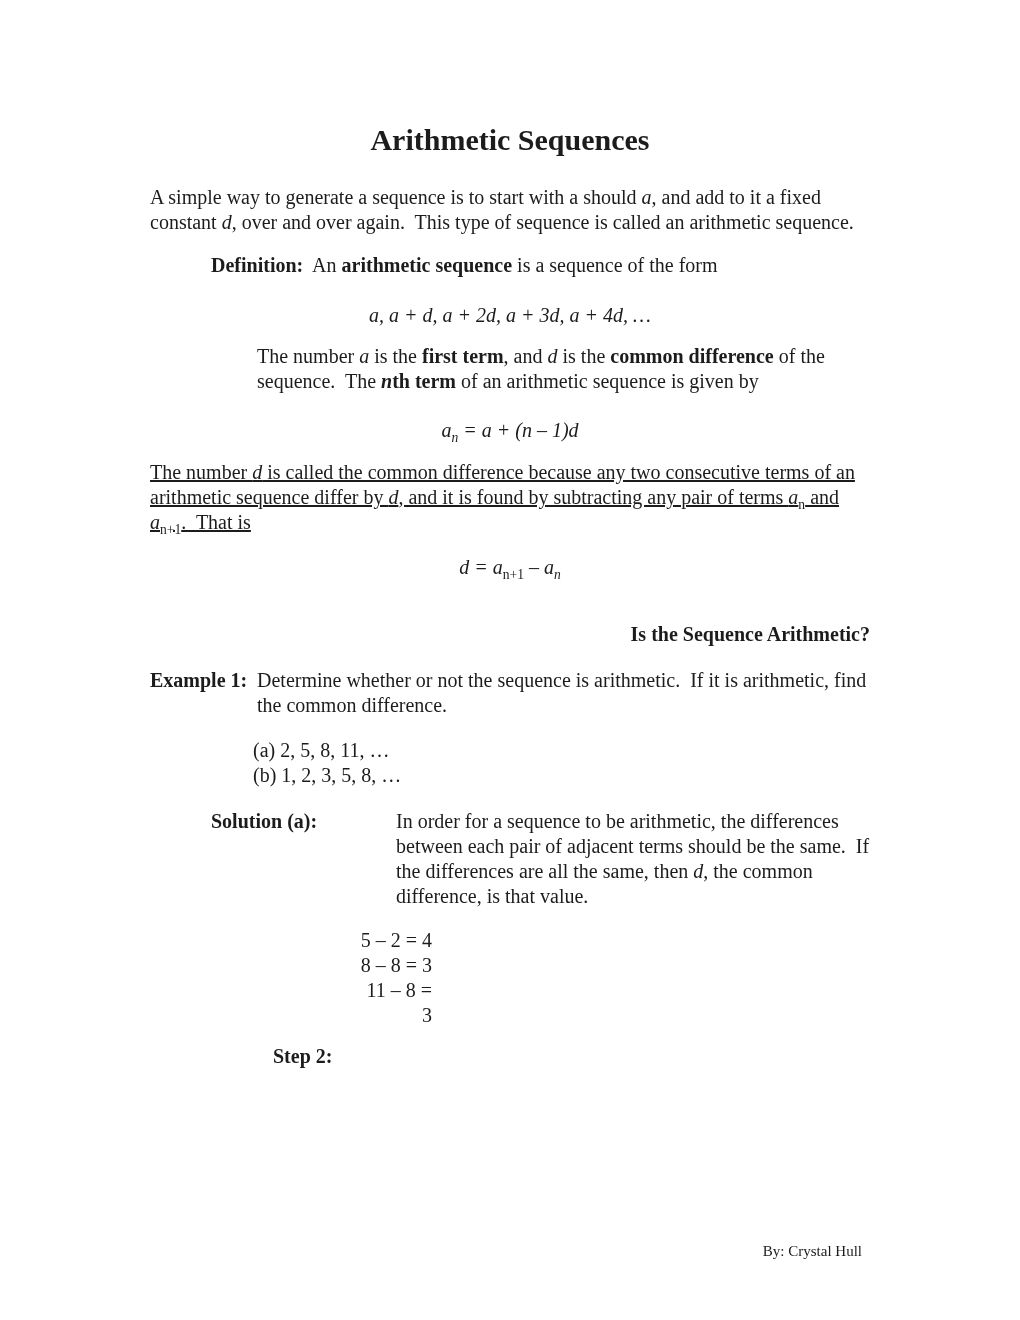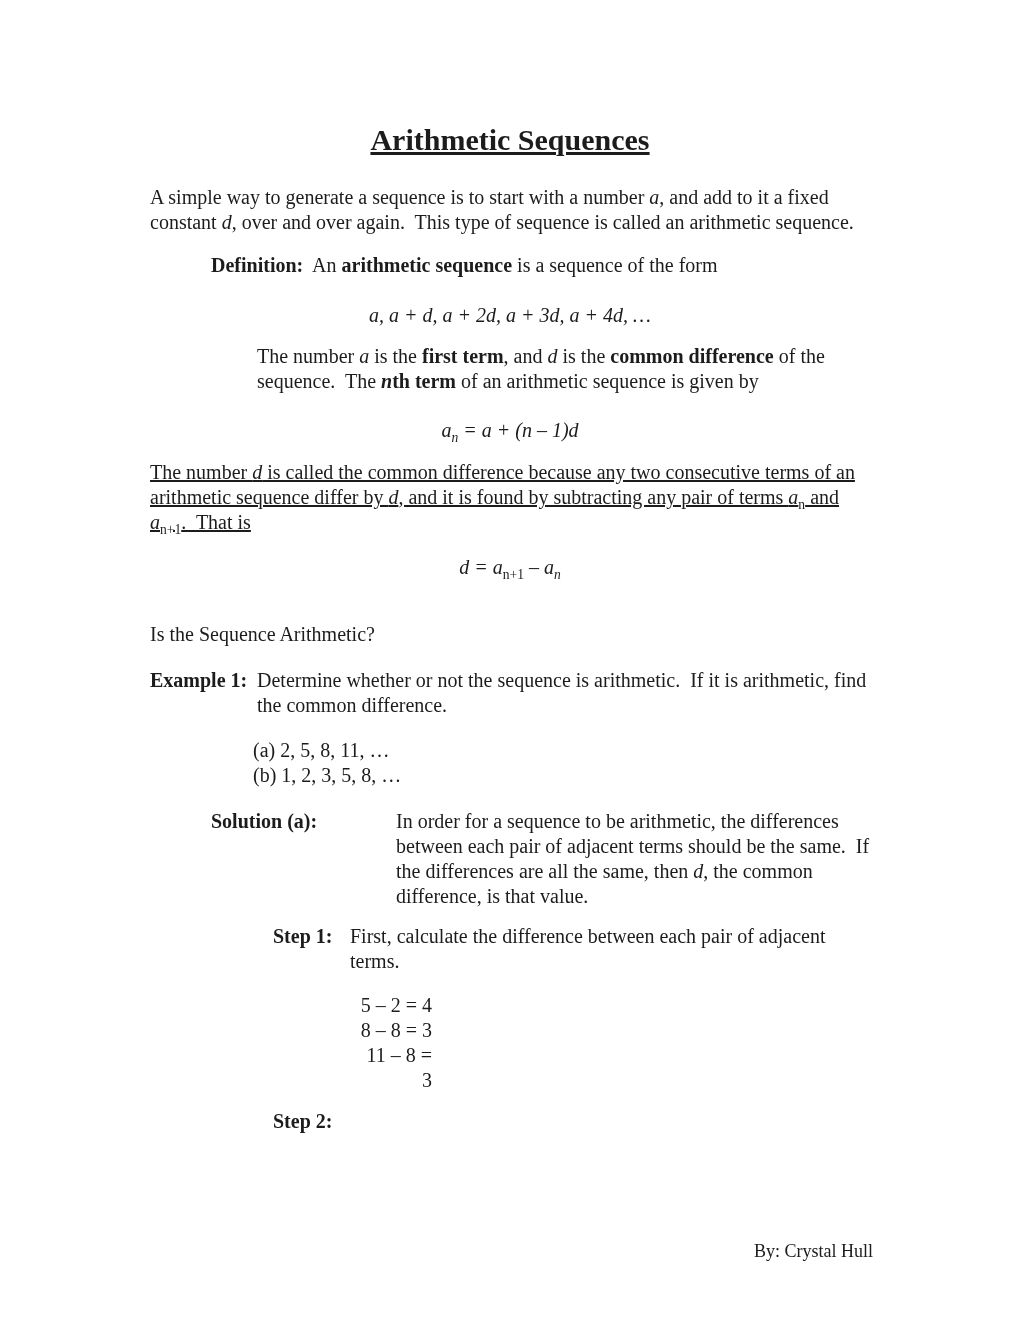--- a/index.html
+++ b/index.html
@@ -15,60 +15,59 @@
   .page{
     position:absolute;inset:0;
     padding:0 150px;
     box-sizing:border-box;
   }
   .doc-title{
     margin-top:123px;
     text-align:center;
     font-size:30px;line-height:34px;
     font-weight:bold;
-    text-decoration:underline;
   }
   .intro{margin-top:28px;}
   .definition{margin-top:18px;margin-left:61px;}
   .formula{margin-top:25px;text-align:center;}
   .formula-nth{margin-top:24px;text-align:center;}
   .formula-diff{margin-top:20px;text-align:center;}
   .first-term{margin-top:16px;margin-left:107px;}
   .common-diff{margin-top:17px;text-decoration:underline;}
-  .section-heading{margin-top:42px;font-weight:normal;}
+  .section-heading{margin-top:42px;font-weight:bold;text-align:right;}
   .row{display:flex;align-items:flex-start;}
   .row-example{margin-top:21px;justify-content:space-between;}
   .row-example .lbl{width:107px;flex:0 0 107px;font-weight:bold;}
   .row-solution{margin-top:21px;margin-left:61px;gap:48px;}
   .row-solution .lbl{width:137px;flex:0 0 137px;font-weight:bold;}
   .row-step1{margin-top:15px;margin-left:123px;}
   .row-step2{margin-top:16px;margin-left:123px;}
   .row-step1 .lbl,.row-step2 .lbl{width:77px;flex:0 0 77px;font-weight:bold;}
   .row .txt{flex:1 1 auto;}
   .seq-items{margin-top:20px;margin-left:103px;}
   .calc-block{margin-top:19px;margin-left:202px;width:80px;text-align:right;}
   .footer{
-    position:absolute;top:1242px;right:147px;
-    font-size:18px;line-height:19px;
+    position:absolute;top:1242px;right:158px;
+    font-size:15px;line-height:19px;
   }
   
   .rs-b{font-weight:bold;}
   .rs-i{font-style:italic;}
   .rs-bi{font-weight:bold;font-style:italic;}
   .rs-sub{vertical-align:sub;font-size:0.68em;line-height:0;}
   .rs-isub{vertical-align:sub;font-size:0.68em;line-height:0;font-style:italic;}
 </style>
 </head>
 <body>
 
 <div class="page">
 
   <div class="doc-title">Arithmetic Sequences</div>
 
-  <div class="intro"><span>A simple way to generate a sequence is to start with a number </span><span class="rs-i">a</span><span>, and add to it a fixed constant </span><span class="rs-i">d</span><span>, over and over again.&nbsp; This type of sequence is called an arithmetic sequence.</span></div>
+  <div class="intro"><span>A simple way to generate a sequence is to start with a should </span><span class="rs-i">a</span><span>, and add to it a fixed constant </span><span class="rs-i">d</span><span>, over and over again.&nbsp; This type of sequence is called an arithmetic sequence.</span></div>
 
   <div class="definition"><span class="rs-b">Definition:</span><span>&nbsp; An </span><span class="rs-b">arithmetic sequence</span><span> is a sequence of the form</span></div>
 
   <div class="formula"><span class="rs-i">a, a + d, a + 2d, a + 3d, a + 4d, …</span></div>
 
   <div class="first-term"><span>The number </span><span class="rs-i">a</span><span> is the </span><span class="rs-b">first term</span><span>, and </span><span class="rs-i">d</span><span> is the </span><span class="rs-b">common difference</span><span> of the sequence.&nbsp; The </span><span class="rs-bi">n</span><span class="rs-b">th term</span><span> of an arithmetic sequence is given by</span></div>
 
   <div class="formula-nth"><span class="rs-i">a</span><span class="rs-isub">n</span><span class="rs-i"> = a + (n – 1)d</span></div>
 
   <div class="common-diff"><span>The number </span><span class="rs-i">d</span><span> is called the common difference because any two consecutive terms of an arithmetic sequence differ by </span><span class="rs-i">d</span><span>, and it is found by subtracting any pair of terms </span><span class="rs-i">a</span><span class="rs-sub">n</span><span> and </span><span class="rs-i">a</span><span class="rs-sub">n+1</span><span>.&nbsp; That is</span></div>
@@ -85,24 +84,20 @@
   <div class="seq-items">
     <div>(a) 2, 5, 8, 11, …</div>
     <div>(b) 1, 2, 3, 5, 8, …</div>
   </div>
 
   <div class="row row-solution">
     <div class="lbl">Solution (a):</div>
     <div class="txt"><span>In order for a sequence to be arithmetic, the differences between each pair of adjacent terms should be the same.&nbsp; If the differences are all the same, then </span><span class="rs-i">d</span><span>, the common difference, is that value.</span></div>
   </div>
 
-  <div class="row row-step1">
-    <div class="lbl">Step 1:</div>
-    <div class="txt"><span>First, calculate the difference between each pair of adjacent terms.</span></div>
-  </div>
 
   <div class="calc-block">
     <div>5 – 2 = 4</div>
     <div>8 – 8 = 3</div>
     <div>11 – 8 = 3</div>
   </div>
 
   <div class="row row-step2">
     <div class="lbl">Step 2:</div>
   </div>

